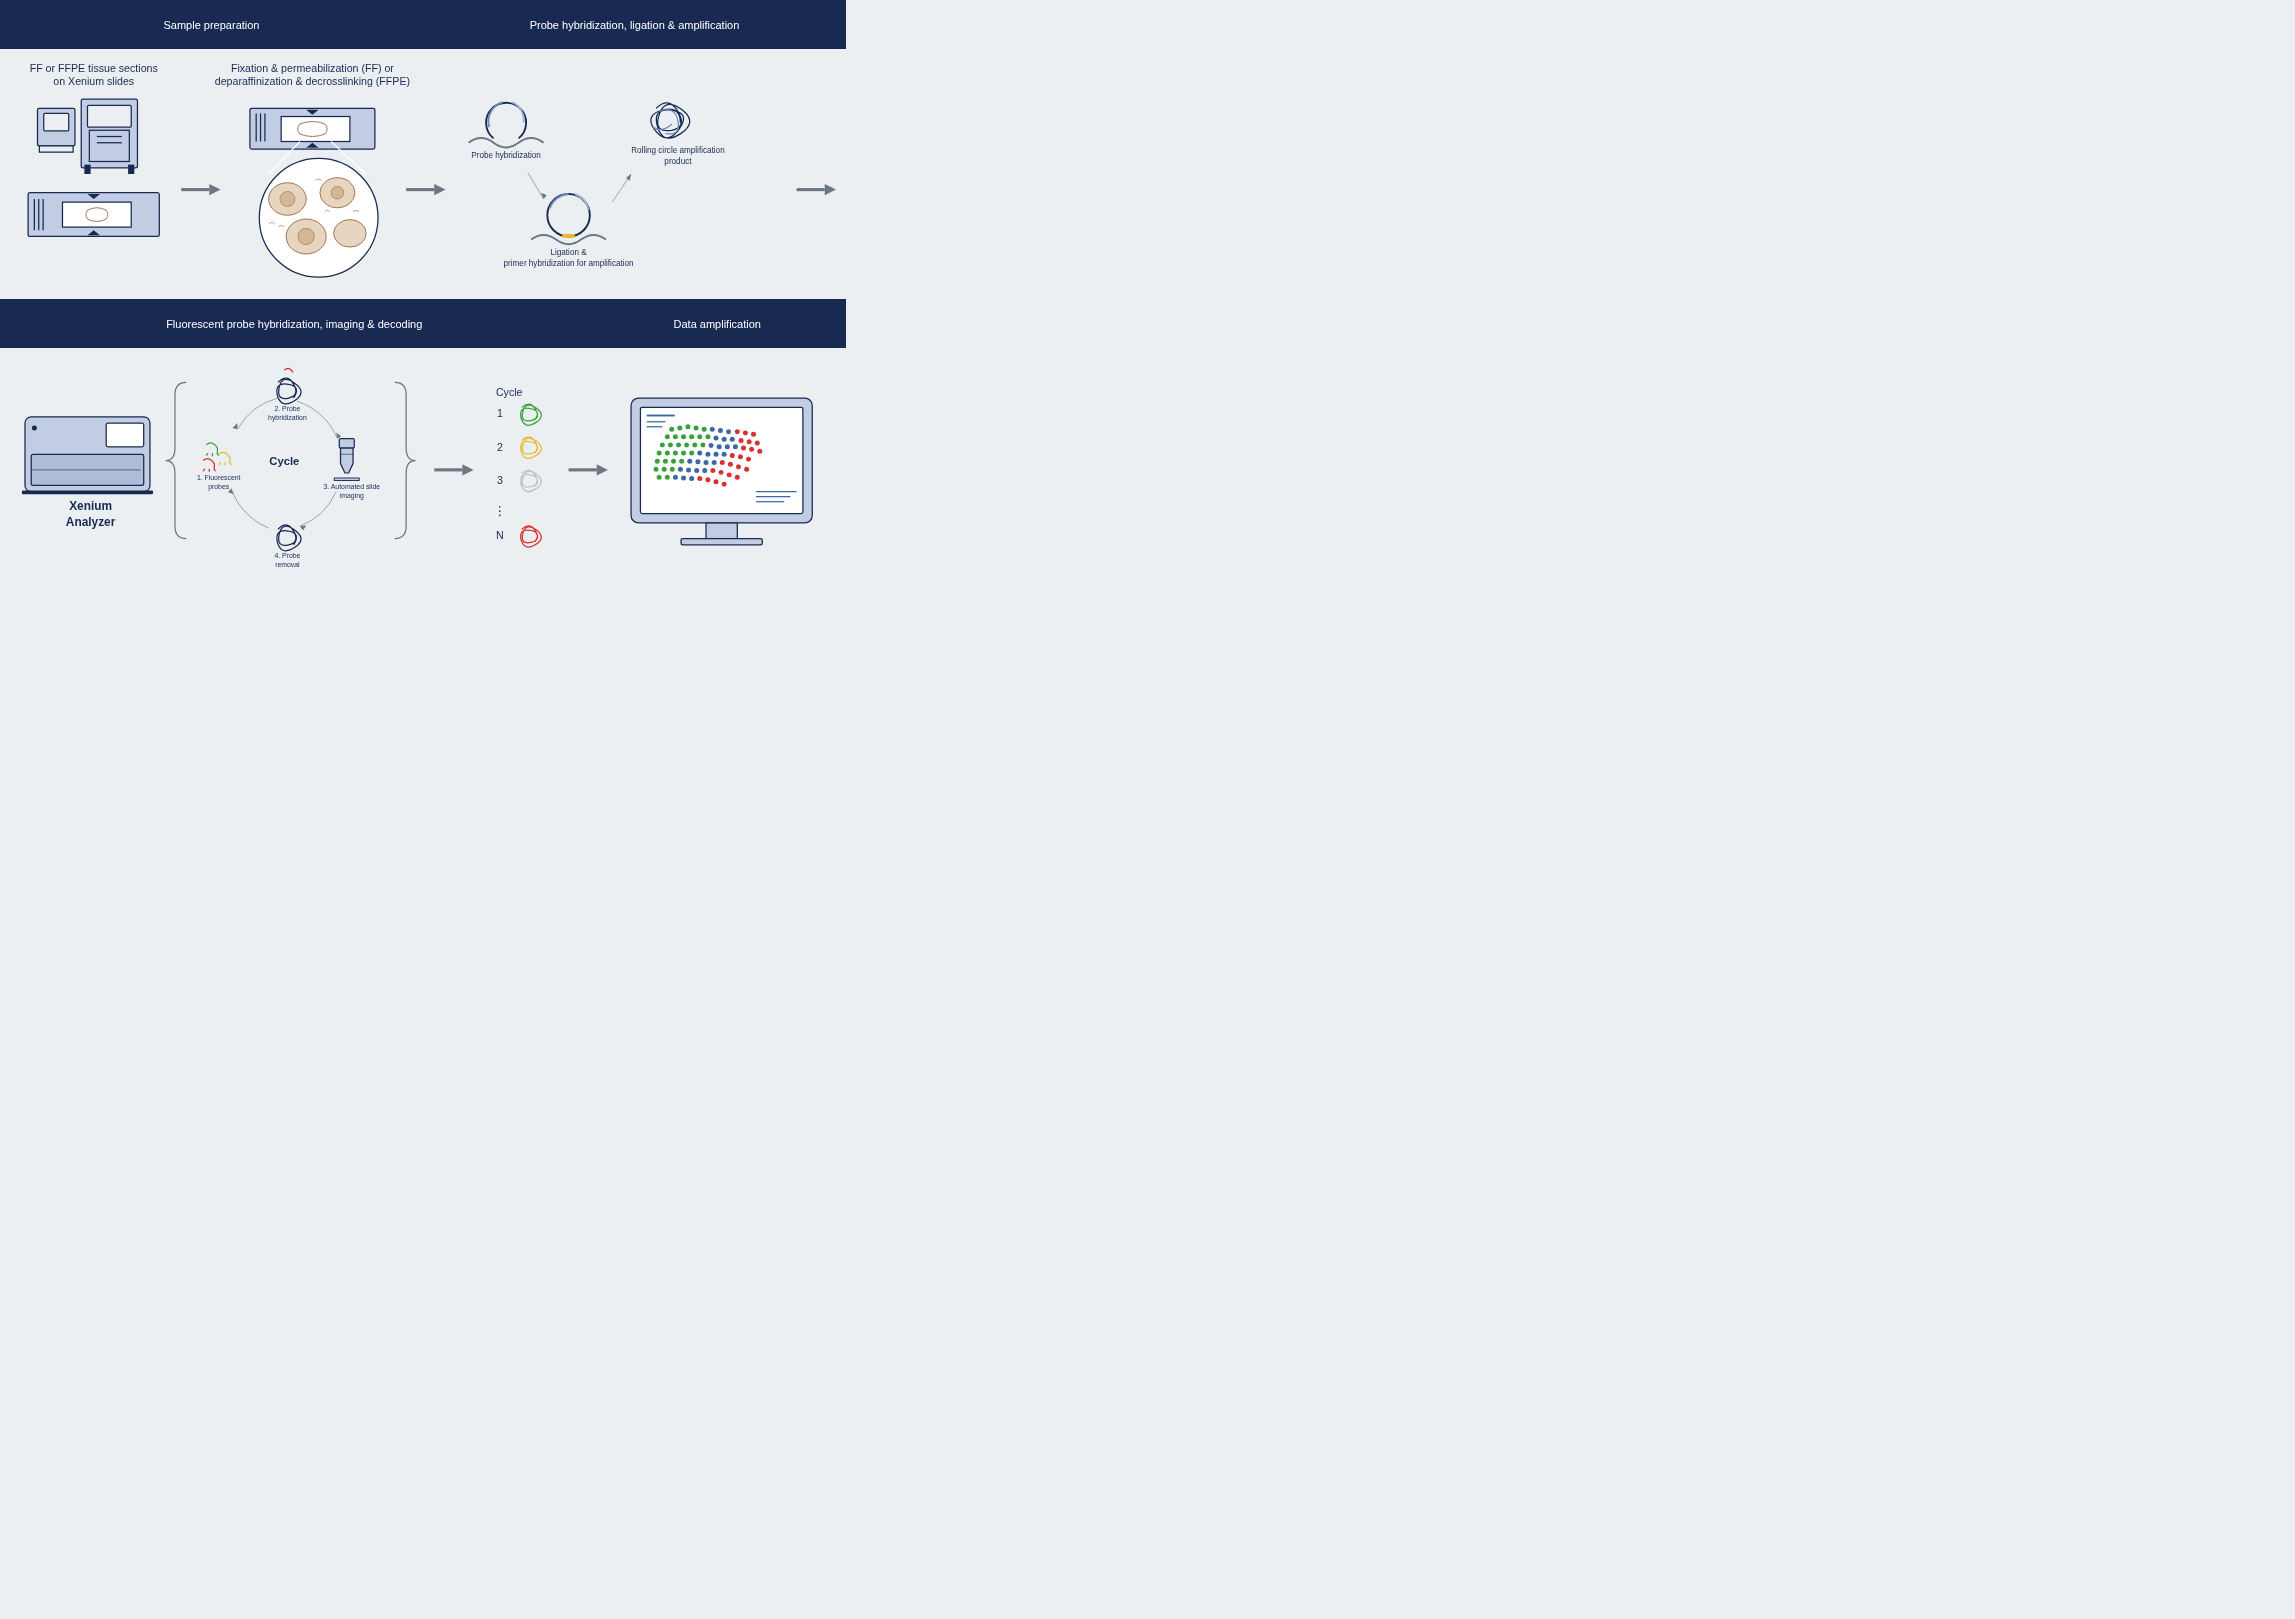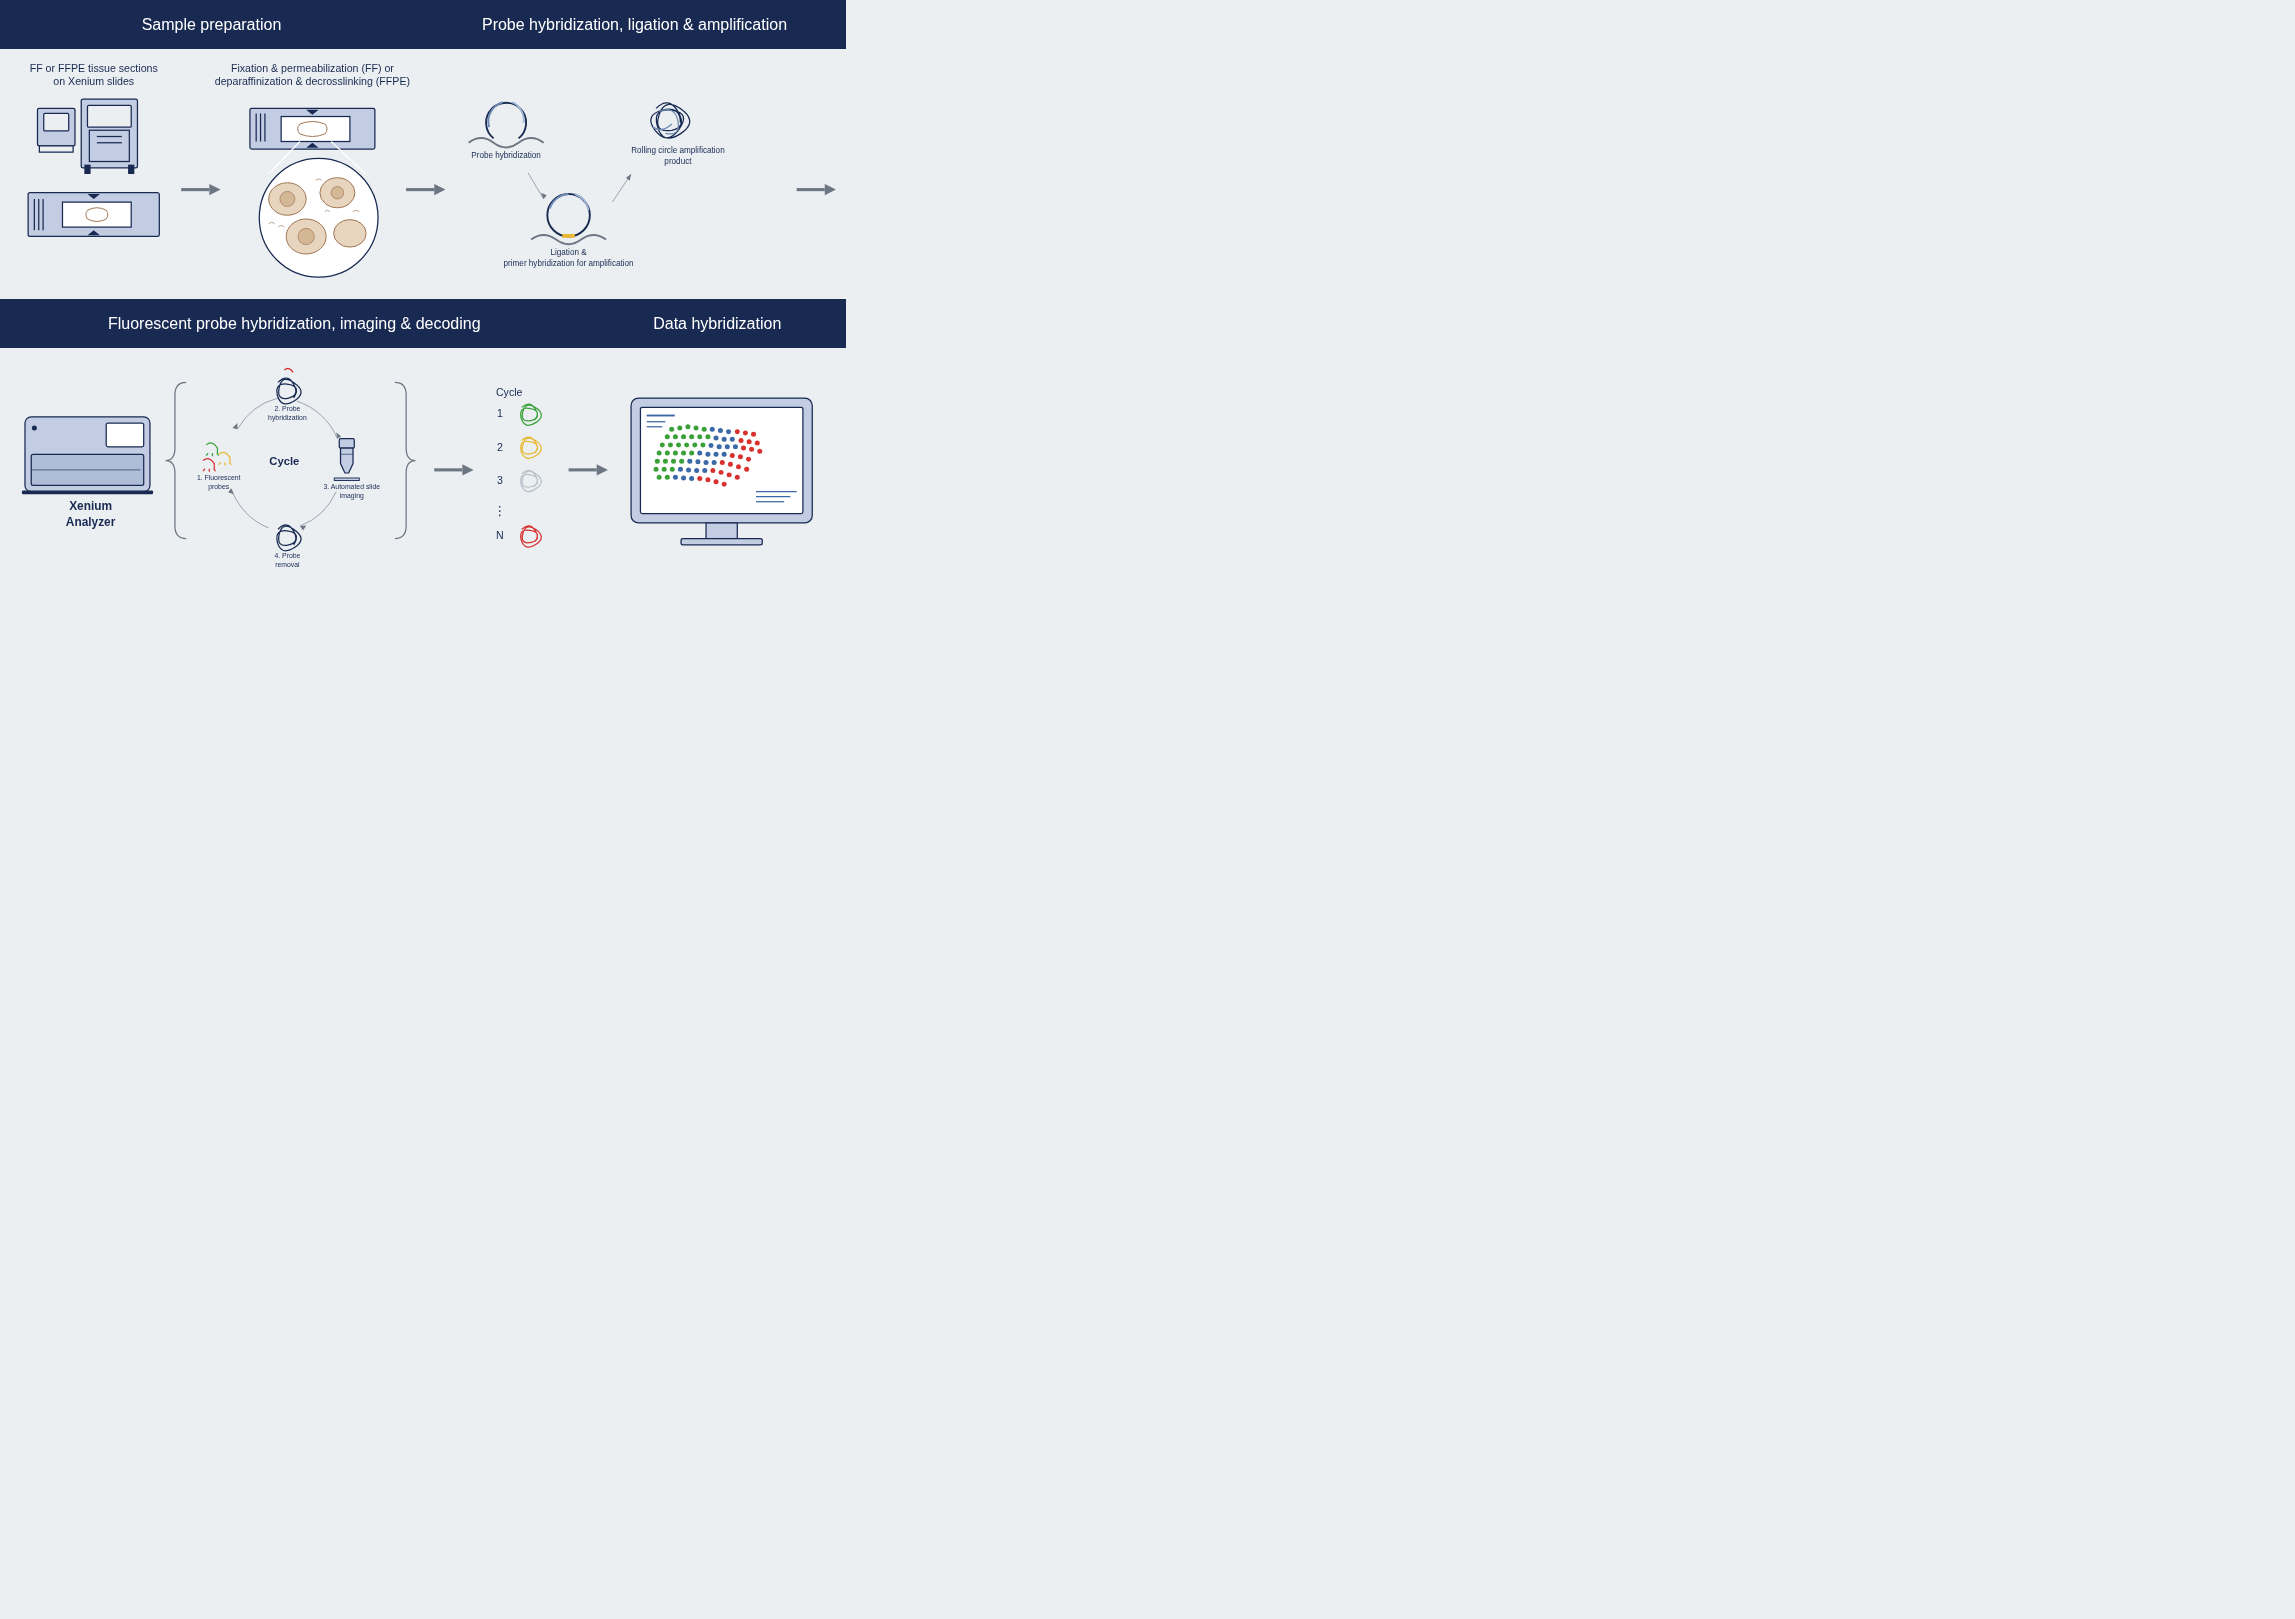--- a/index.html
+++ b/index.html
@@ -1,20 +1,20 @@
 <!DOCTYPE html>
 <html style="font-size:10px"><head>
 <meta charset="utf-8">
 <style>
 * { margin: 0; padding: 0; box-sizing: border-box; }
 body { font-family: -apple-system, BlinkMacSystemFont, "Segoe UI", Helvetica, Arial, sans-serif; background: #ebeff2; width: 846px; height: 597px; overflow: hidden; color: #192a52; }
 .header-bar { background: #192a52; color: #fff; display: flex; align-items: center; height: 49px; }
 .header-bar.row1 { }
 .header-bar.row2 { }
-.h-col { flex: 1; text-align: center; font-size: 16px; font-weight: 400; }
+.h-col { flex: 1; text-align: center; font-size: 11px; font-weight: 400; }
 .h-col.wide { flex: 1.6; }
 .h-col.narrow { flex: 0.7; }
 .row-content { background: #ebeff2; height: 250px; position: relative; }
 .label { color: #192a52; text-align: center; font-size: 17px; line-height: 1.3; }
 .label.small { font-size: 13px; }
 .label.tiny { font-size: 11px; }
 svg { overflow: visible; }
 .arrow-big { stroke: #6d7683; stroke-width: 5; fill: none; }
 .arrow-big-head { fill: #6d7683; }
 .slide-rect { fill: #c2cce2; stroke: #192a52; stroke-width: 2; }
@@ -154,21 +154,21 @@
   <g>
     <line x1="1275" y1="225" x2="1320" y2="225" class="arrow-big"></line>
     <polygon points="1320,216 1338,225 1320,234" class="arrow-big-head"></polygon>
   </g>
 
 </svg>
 </div>
 
 <div class="header-bar row2">
   <div class="h-col wide">Fluorescent probe hybridization, imaging &amp; decoding</div>
-  <div class="h-col narrow">Data hybridization</div>
+  <div class="h-col narrow">Data amplification</div>
 </div>
 
 <div class="row-content">
 <svg width="846" height="250" viewBox="0 0 1354 400">
 
   <g>
     <rect x="40" y="110" width="200" height="120" rx="10" class="slide-rect"></rect>
     <rect x="170" y="120" width="60" height="38" fill="#fff" stroke="#192a52" stroke-width="2" rx="3"></rect>
     <rect x="50" y="170" width="180" height="50" fill="#b0bdd9" stroke="#192a52" stroke-width="2" rx="3"></rect>
     <circle cx="55" cy="128" r="4" fill="#192a52"></circle>

